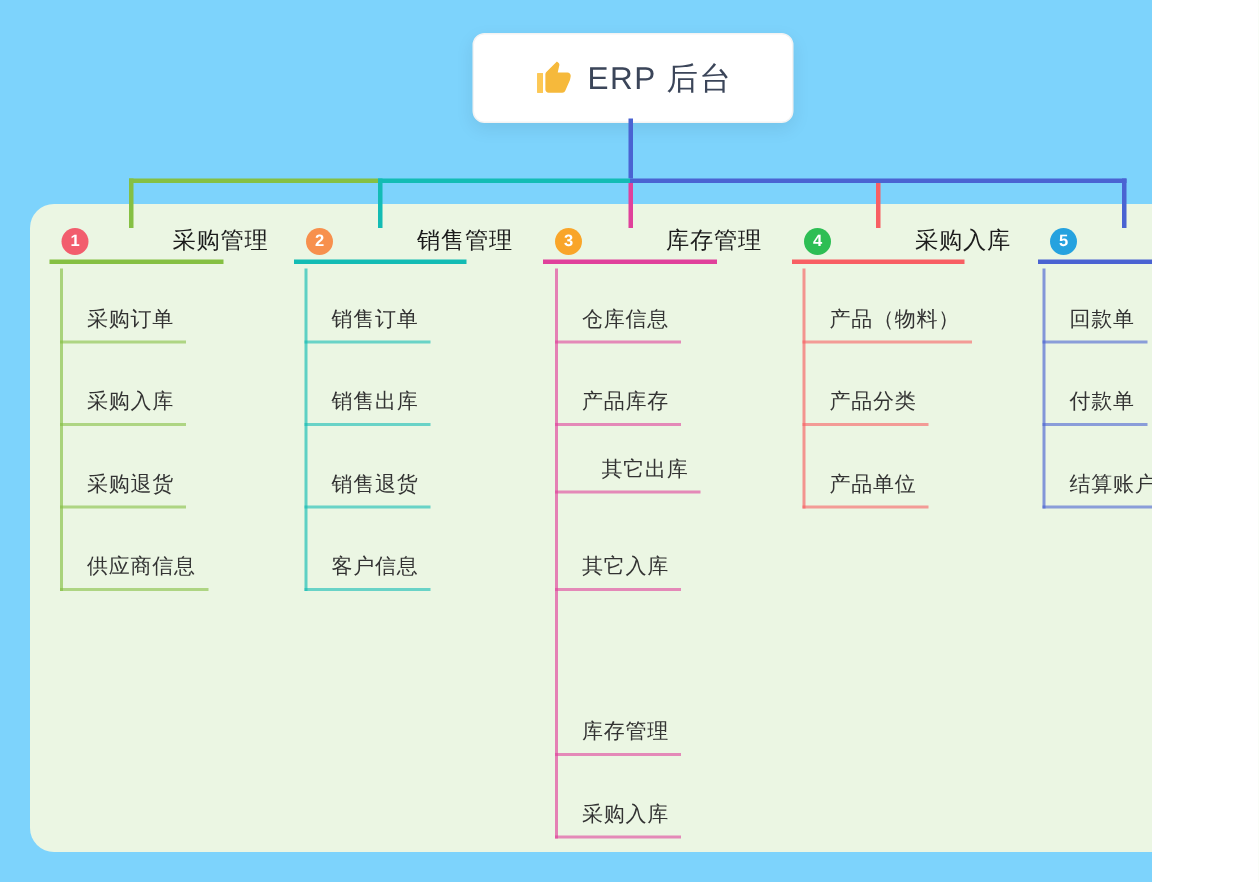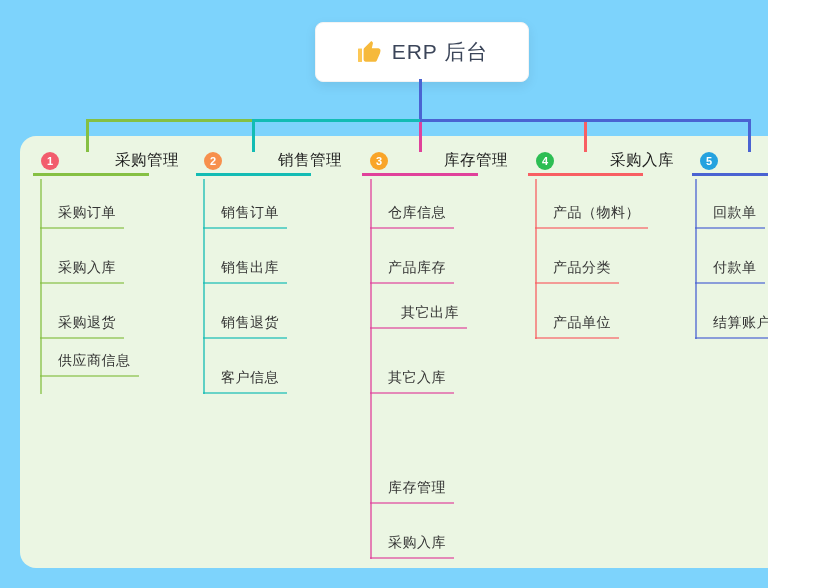--- a/index.html
+++ b/index.html
@@ -37,21 +37,21 @@
     <div class="hline" style="left: 420px; top: 119px; width: 331px; height: 3px; background: rgb(74, 99, 210);"></div>
     <div class="vline" style="left: 86px; top: 119px; width: 3px; height: 33px; background: rgb(133, 192, 67);"></div>
     <div class="branch-header" style="left: 33px; top: 148px; width: 116px; border-bottom: 3px solid rgb(133, 192, 67);">
       <span class="badge" style="background: rgb(242, 93, 109);">1</span>
       <span class="branch-label">采购管理</span>
     </div>
     <div class="trunk" style="left: 40px; top: 179px; height: 215px; background: rgba(133, 192, 67, 0.65);"></div>
     <div class="child" style="left: 40px; top: 204px; border-bottom: 2px solid rgba(133, 192, 67, 0.6);">采购订单</div>
     <div class="child" style="left: 40px; top: 259px; border-bottom: 2px solid rgba(133, 192, 67, 0.6);">采购入库</div>
     <div class="child" style="left: 40px; top: 314px; border-bottom: 2px solid rgba(133, 192, 67, 0.6);">采购退货</div>
-    <div class="child" style="left: 40px; top: 352px; border-bottom: 2px solid rgba(133, 192, 67, 0.6);">供应商信息</div>
+    <div class="child" style="left: 40px; top: 369px; border-bottom: 2px solid rgba(133, 192, 67, 0.6);">供应商信息</div>
     <div class="vline" style="left: 252px; top: 119px; width: 3px; height: 33px; background: rgb(19, 188, 180);"></div>
     <div class="branch-header" style="left: 196px; top: 148px; width: 115px; border-bottom: 3px solid rgb(19, 188, 180);">
       <span class="badge" style="background: rgb(247, 144, 77);">2</span>
       <span class="branch-label">销售管理</span>
     </div>
     <div class="trunk" style="left: 203px; top: 179px; height: 215px; background: rgba(19, 188, 180, 0.65);"></div>
     <div class="child" style="left: 203px; top: 204px; border-bottom: 2px solid rgba(19, 188, 180, 0.6);">销售订单</div>
     <div class="child" style="left: 203px; top: 259px; border-bottom: 2px solid rgba(19, 188, 180, 0.6);">销售出库</div>
     <div class="child" style="left: 203px; top: 314px; border-bottom: 2px solid rgba(19, 188, 180, 0.6);">销售退货</div>
     <div class="child" style="left: 203px; top: 369px; border-bottom: 2px solid rgba(19, 188, 180, 0.6); text-align: right;">客户信息</div>

